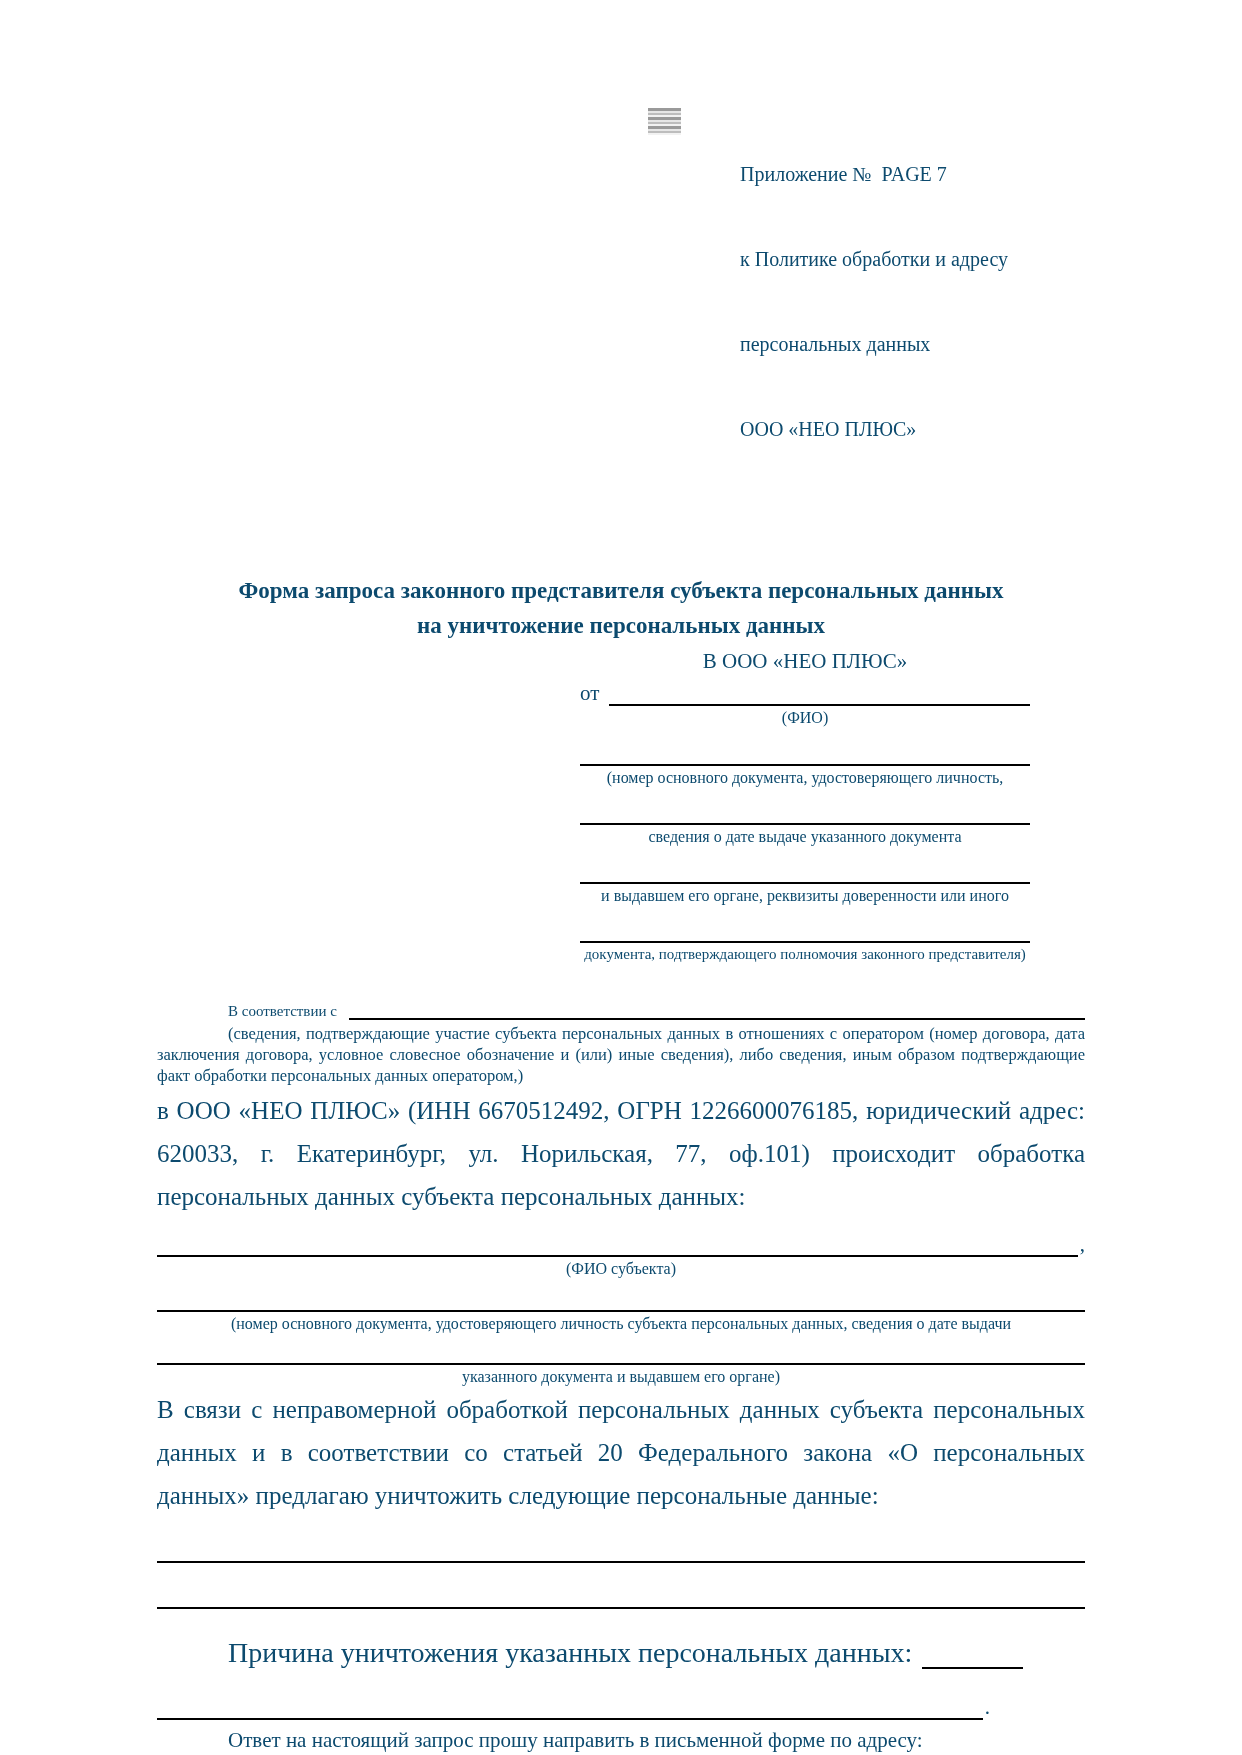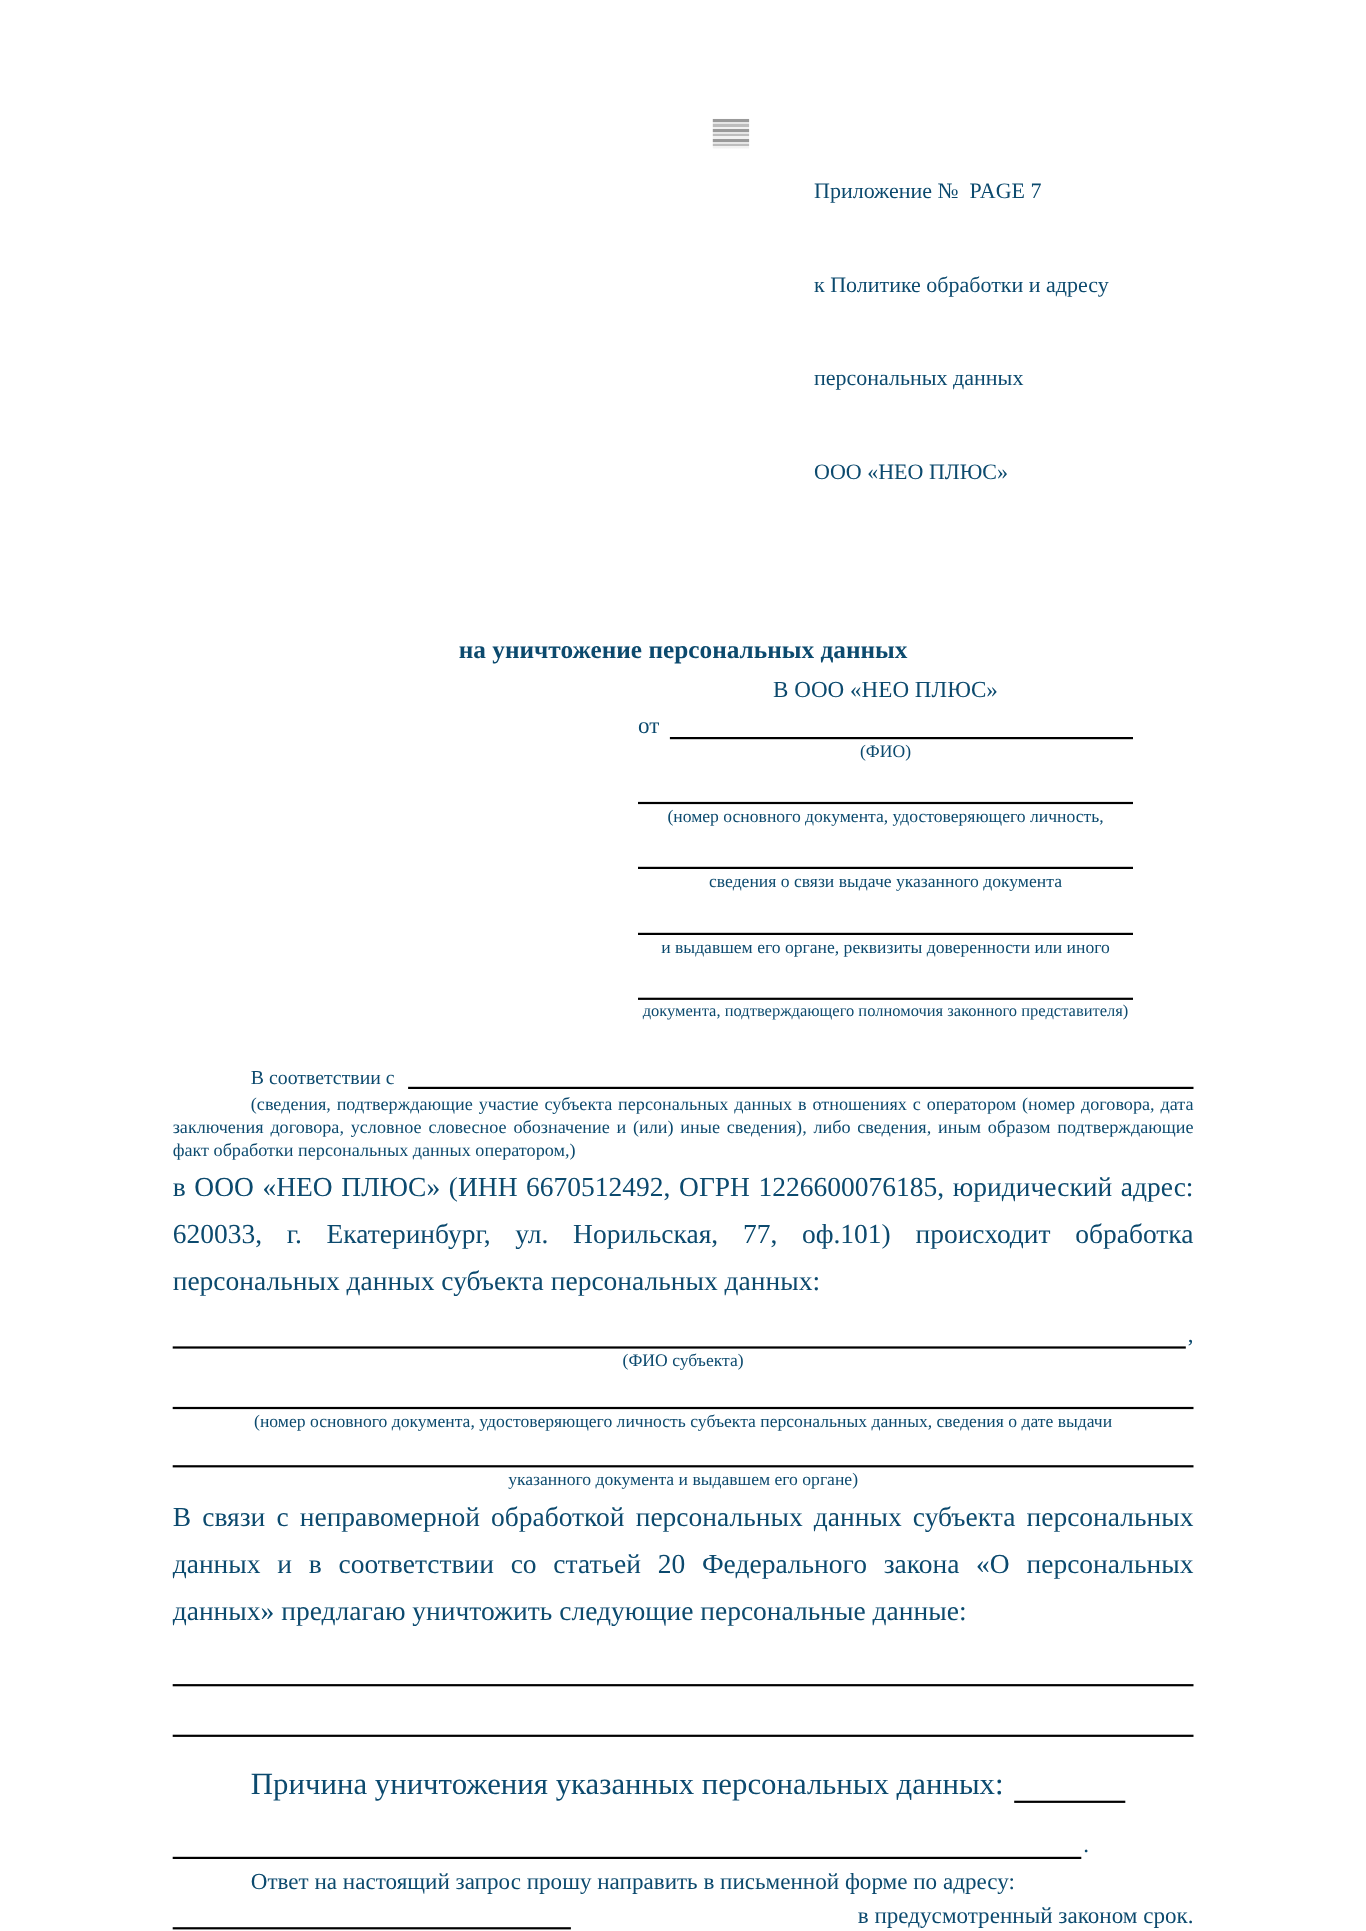--- a/index.html
+++ b/index.html
@@ -24,21 +24,21 @@
   .addr-to{text-align:center;margin-top:6px;}
   .from-row{display:flex;align-items:flex-end;margin-top:7px;}
   .from-row .lbl{flex:0 0 auto;padding-right:10px;}
   .hline{border-bottom:2px solid #000;}
   .flex1{flex:1 1 auto;}
   .cap{font-size:16px;text-align:center;line-height:1.2;margin-top:2px;}
   .cap-sm{font-size:15px;}
   .addr-row{margin-top:36px;}
   
   .body{margin:0 157px;}
-  .according-row{display:flex;align-items:flex-end;margin-top:40px;font-size:18px;}
+  .according-row{display:flex;align-items:flex-end;margin-top:40px;font-size:15px;}
   .according-row .lbl{flex:0 0 auto;padding-left:71px;padding-right:12px;}
   .fine-print{font-size:16.5px;line-height:1.28;text-align:justify;text-indent:71px;margin-top:3px;}
   .para{font-size:25px;line-height:1.72;text-align:justify;margin-top:2px;}
   .line-row{display:flex;align-items:flex-end;margin-top:14px;}
   .line-row .suffix{flex:0 0 auto;font-size:21px;padding-left:2px;}
   .blank-row{margin-top:44px;}
   .reason-row{display:flex;align-items:flex-end;margin-top:28px;margin-right:62px;font-size:28px;}
   .reason-row .lbl{flex:0 0 auto;padding-left:71px;padding-right:10px;}
   .period-row{margin-right:95px;margin-top:26px;}
   .answer-intro{font-size:21px;margin-top:8px;text-indent:71px;}
@@ -54,40 +54,41 @@
     <div class="artifact"></div>
     <div class="header-text">
       <div>Приложение №  PAGE 7</div>
       <div>к Политике обработки и адресу</div>
       <div>персональных данных</div>
       <div>ООО «НЕО ПЛЮС»</div>
     </div>
   </div>
 
   <div class="title">
+    <div>Форма запроса законного представителя субъекта персональных данных</div>
     <div>на уничтожение персональных данных</div>
   </div>
 
   <div class="addressee">
     <div class="addr-to">В ООО «НЕО ПЛЮС»</div>
 
     <div class="from-row">
       <span class="lbl">от</span>
       <div class="hline flex1"></div>
     </div>
     <div class="cap">(ФИО)</div>
 
     <div class="addr-row">
       <div class="hline"></div>
       <div class="cap">(номер основного документа, удостоверяющего личность,</div>
     </div>
 
     <div class="addr-row">
       <div class="hline"></div>
-      <div class="cap">сведения о связи выдаче указанного документа</div>
+      <div class="cap">сведения о дате выдаче указанного документа</div>
     </div>
 
     <div class="addr-row">
       <div class="hline"></div>
       <div class="cap">и выдавшем его органе, реквизиты доверенности или иного</div>
     </div>
 
     <div class="addr-row">
       <div class="hline"></div>
       <div class="cap cap-sm">документа, подтверждающего полномочия законного представителя)</div>

